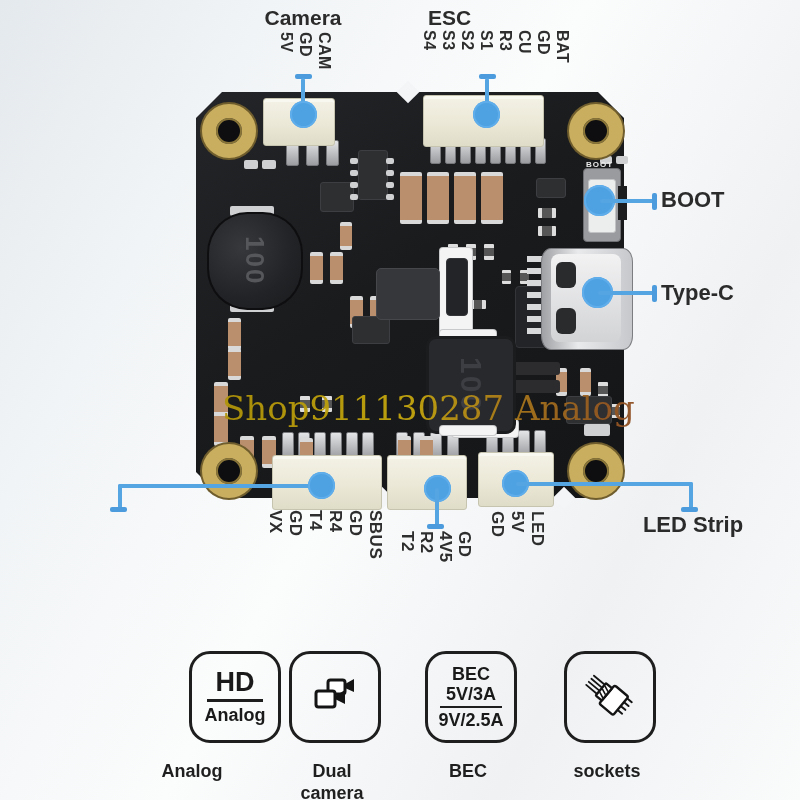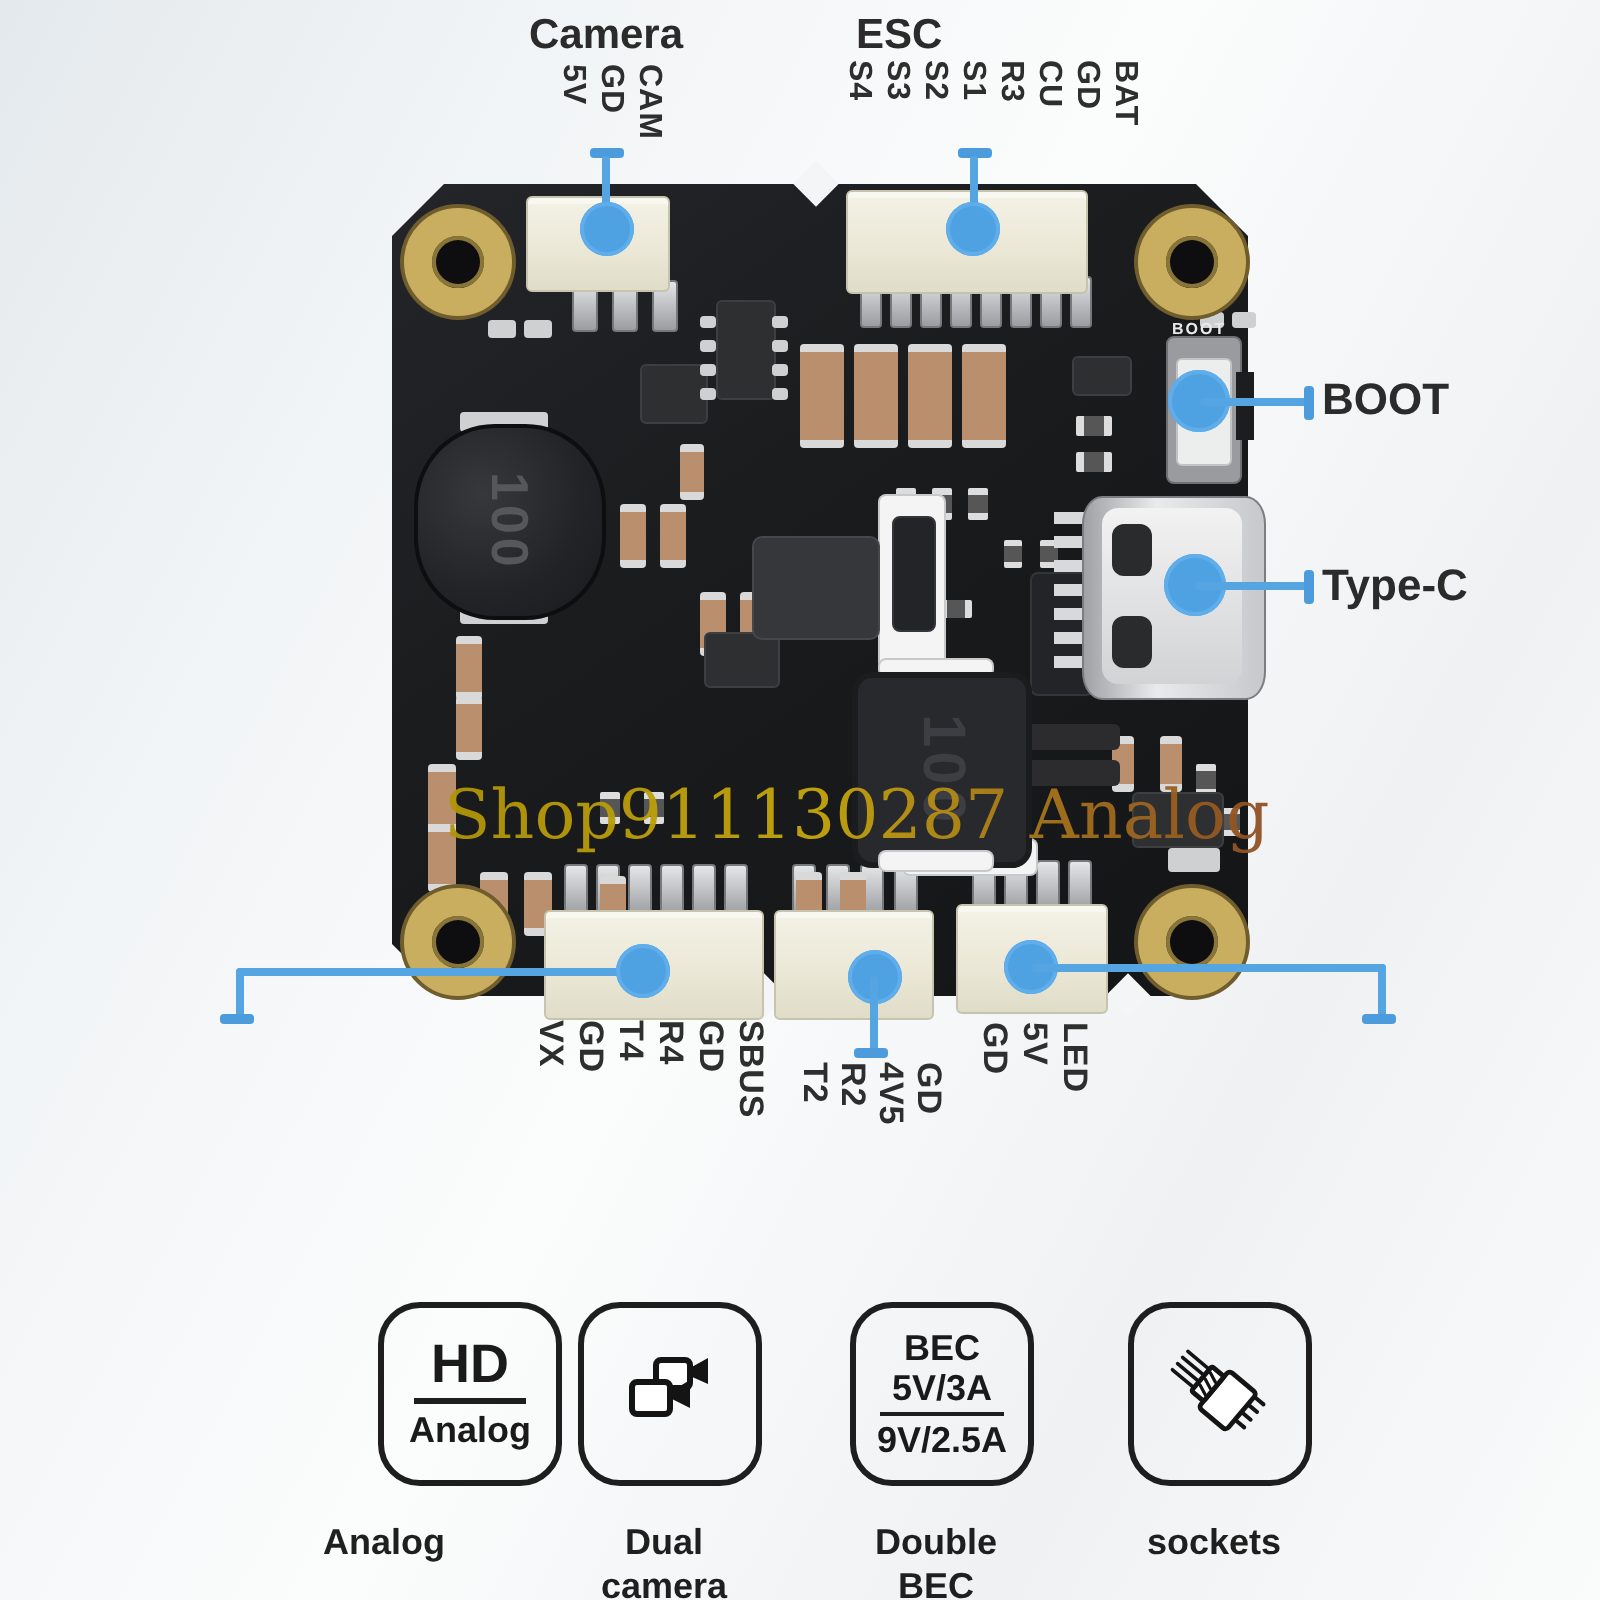--- a/index.html
+++ b/index.html
@@ -257,20 +257,21 @@
 
   <div class="abs dot" style="left:502px;top:470px;width:27px;height:27px;z-index:10;"></div>
   <div class="abs cl" style="left:516px;top:482px;width:177px;height:4px;z-index:10;"></div>
   <div class="abs cl" style="left:689px;top:482px;width:4px;height:27px;z-index:10;"></div>
   <div class="abs cap" style="left:681px;top:507px;width:17px;height:5px;z-index:10;"></div>
   <div class="abs pinrow" style="left:489px;top:511px;gap:3px;z-index:10;">
     <span class="vpin" style="font-size:17px;">GD</span>
     <span class="vpin" style="font-size:17px;">5V</span>
     <span class="vpin" style="font-size:17px;">LED</span>
   </div>
+  <div class="abs lbl" style="left:613px;top:512px;width:160px;text-align:center;font-size:22px;z-index:10;">LED Strip</div>
 
   <div class="abs fbox" style="left:149px;top:651px;margin-left:40px;">
     <div style="font-size:27px;font-weight:700;line-height:28px;">HD</div>
     <div class="fdiv" style="width:56px;height:3px;margin:3px 0;"></div>
     <div style="font-size:18px;font-weight:700;">Analog</div>
   </div>
   <div class="abs fbox" style="left:289px;top:651px;">
     <svg width="52" height="52" viewBox="0 0 52 52">
       <rect x="19" y="9" width="17" height="14" rx="2.5" fill="#ffffff" stroke="#141414" stroke-width="3"></rect>
       <path d="M36 13 L45 8 V21 L36 17 Z" fill="#141414"></path>
@@ -305,19 +306,18 @@
   </div>
 
   <div class="abs fcap" style="left:117px;top:760px;">
     <div>Analog</div>
   </div>
   <div class="abs fcap" style="left:257px;top:760px;">
     <div>Dual</div>
     <div>camera</div>
   </div>
   <div class="abs fcap" style="left:393px;top:760px;">
-    <div>Double</div>
     <div>BEC</div>
   </div>
   <div class="abs fcap" style="left:532px;top:760px;">
     <div>sockets</div>
   </div>
 </div>
 
 </body></html>

